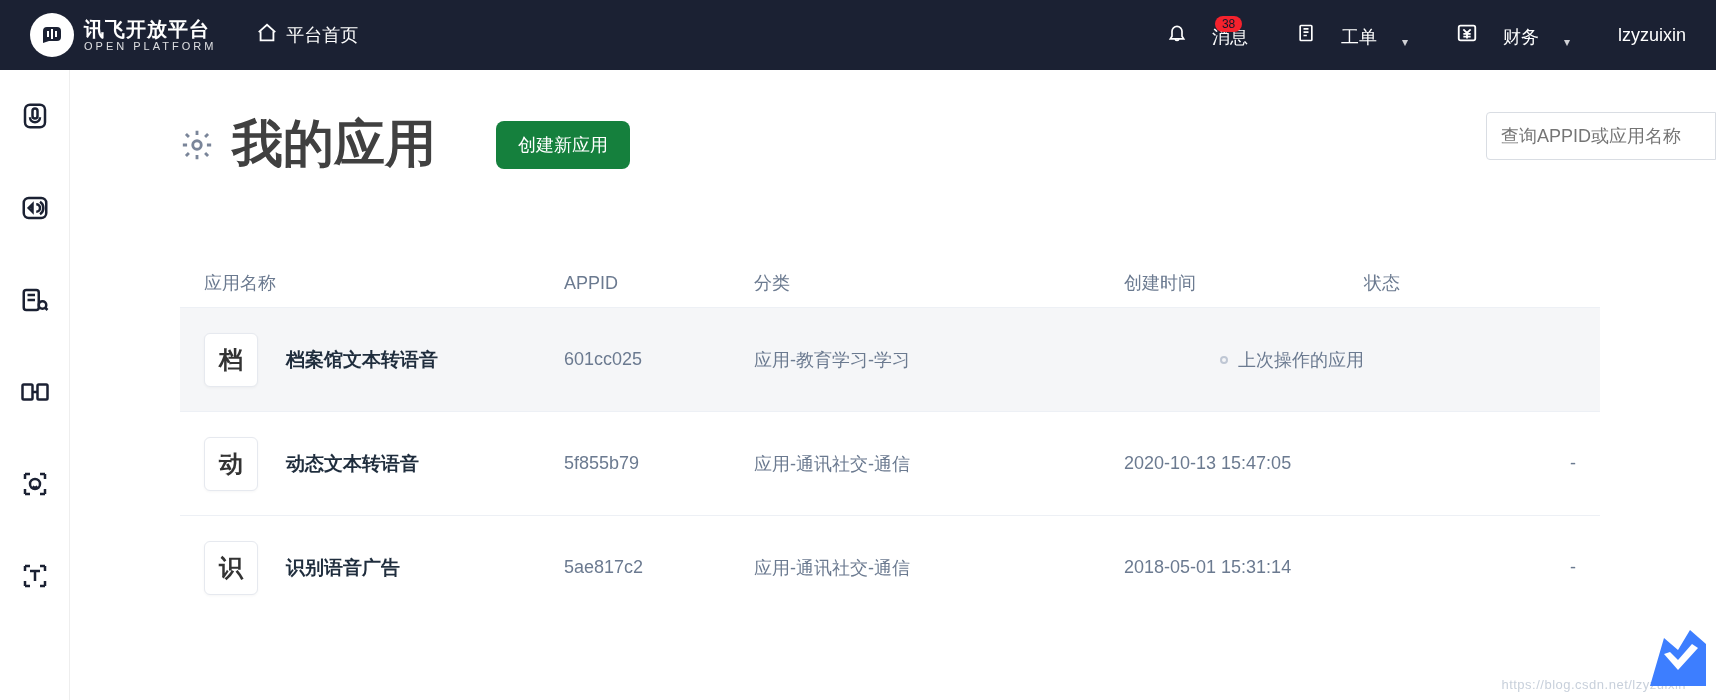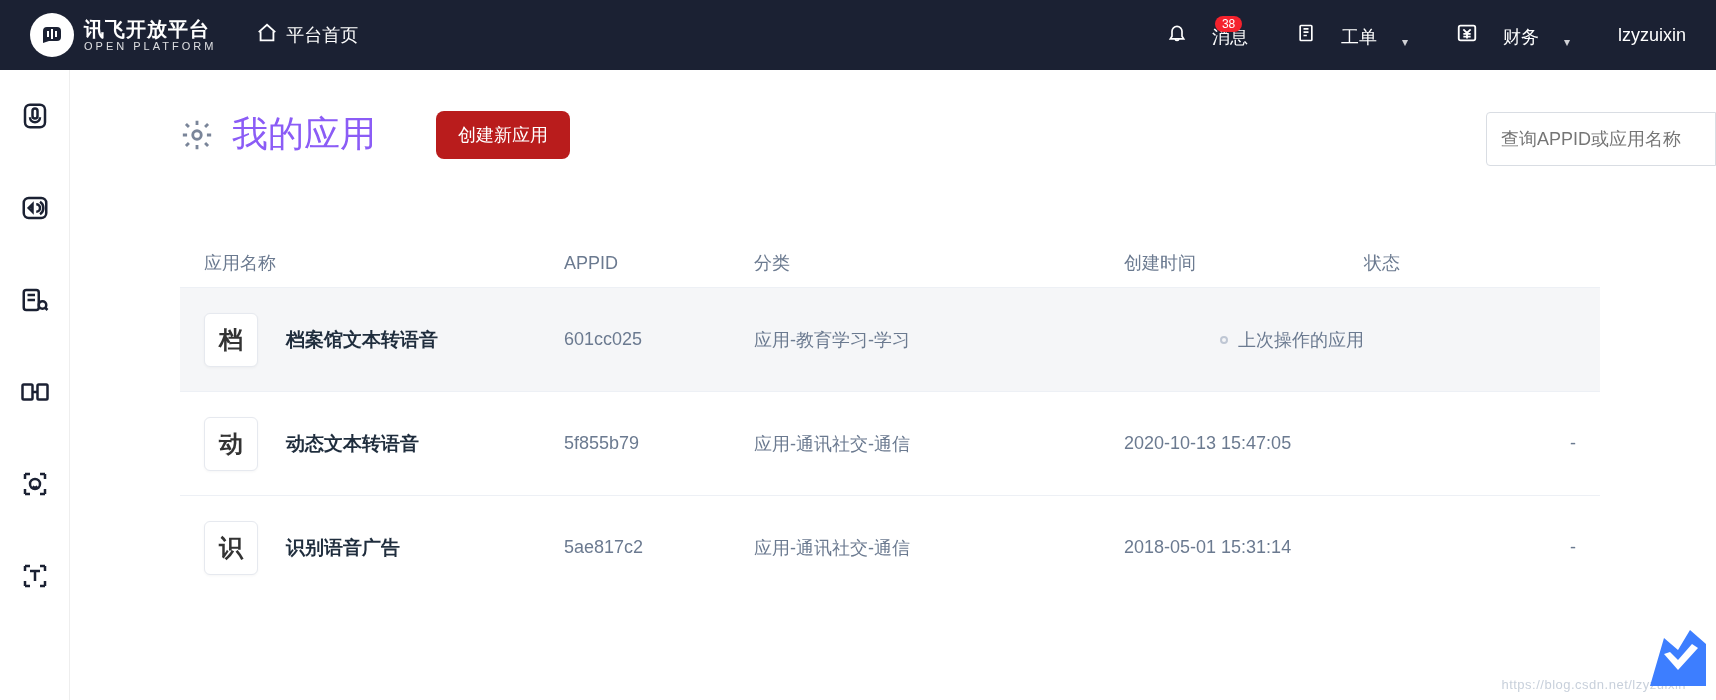--- a/index.html
+++ b/index.html
@@ -7,35 +7,35 @@
   
   .header { background:#1b2133; height:70px; color:#fff; display:flex; align-items:center; padding:0 30px 0 30px;}
   .logo { display:flex; align-items:center; gap:10px; margin-right:40px;}
   .logo-badge { width:44px; height:44px; border-radius:50%; background:#fff; color:#1b2133; display:flex; align-items:center; justify-content:center; font-weight:700;}
   .logo-text { line-height:1.1;}
   .logo-cn { font-size:20px; font-weight:700; letter-spacing:1px;}
   .logo-en { font-size:11px; letter-spacing:3px; opacity:.85;}
   .home-link { display:flex; align-items:center; gap:8px; font-size:18px; cursor:pointer;}
   .spacer { flex:1;}
   .hdr-item { display:flex; align-items:flex-end; gap:25px; font-size:18px; margin-left:48px; cursor:pointer; position:relative;}
-  .badge { position:absolute; top:-6px; left:48px; background:#f5222d; color:#ffffff; border-radius:10px; font-size:12px; padding:1px 7px;}
+  .badge { position:absolute; top:-6px; left:48px; background:#f5222d; color:#0f172a; border-radius:10px; font-size:12px; padding:1px 7px;}
   .chev { font-size:12px; opacity:.8;}
   .user { margin-left:48px; font-size:18px;}
   
   .body { display:flex; height:calc(700px - 70px);}
   .sidebar { width:70px; background:#fff; border-right:1px solid #eee; padding-top:30px; display:flex; flex-direction:column; align-items:center; gap:60px;}
   .side-ico { width:32px; height:32px; display:flex; align-items:center; justify-content:center; cursor:pointer; color:#1b2133;}
   .main { flex:1; padding:40px 0 0 110px; position:relative;}
   .titlebar { display:flex; align-items:center; gap:60px; margin-bottom:80px;}
   .titlegrp { display:flex; align-items:center; gap:18px;}
-  .titlegrp h1 { font-size:36px; font-weight:400; color:#8b5cf6;}
+  .titlegrp h1 { font-size:51px; font-weight:700; color:#404040;}
   .gear { width:34px; height:34px; color:#7a8599;}
-  .btn-primary { background:#b91c1c; color:#fff; border:none; border-radius:8px; font-size:18px; padding:12px 22px; cursor:pointer;}
+  .btn-primary { background:#15803d; color:#fff; border:none; border-radius:8px; font-size:18px; padding:12px 22px; cursor:pointer;}
   .search { position:absolute; right:0; top:42px; width:230px;}
-  .search input { width:100%; height:54px; border:1px solid #d9dde3; border-radius:4px 0 0 4px; font-size:18px; padding:0 14px; color:#555;}
+  .search input { width:100%; height:48px; border:1px solid #d9dde3; border-radius:4px 0 0 4px; font-size:18px; padding:0 14px; color:#555;}
   
   .table { width:1420px;}
   .thead, .trow { display:grid; grid-template-columns: 360px 190px 370px 240px 1fr; align-items:center; padding:0 24px 0 24px;}
   .thead { color:#6b7a90; font-size:18px; height:48px;}
   .trow { height:104px; border-top:1px solid #edf0f5;}
   .trow.sel { background:#f5f6f8;}
   .namecell { display:flex; align-items:center; gap:28px;}
   .glyph { width:54px; height:54px; border-radius:6px; background:#fff; border:1px solid #e6e9ef; display:flex; align-items:center; justify-content:center; font-size:24px; font-weight:600; color:#333; box-shadow:0 1px 3px rgba(0,0,0,.04);}
   .appname { font-size:19px; color:#1f2d3d; font-weight:700;}
   .appid   { font-size:18px; color:#6b7a90;}

